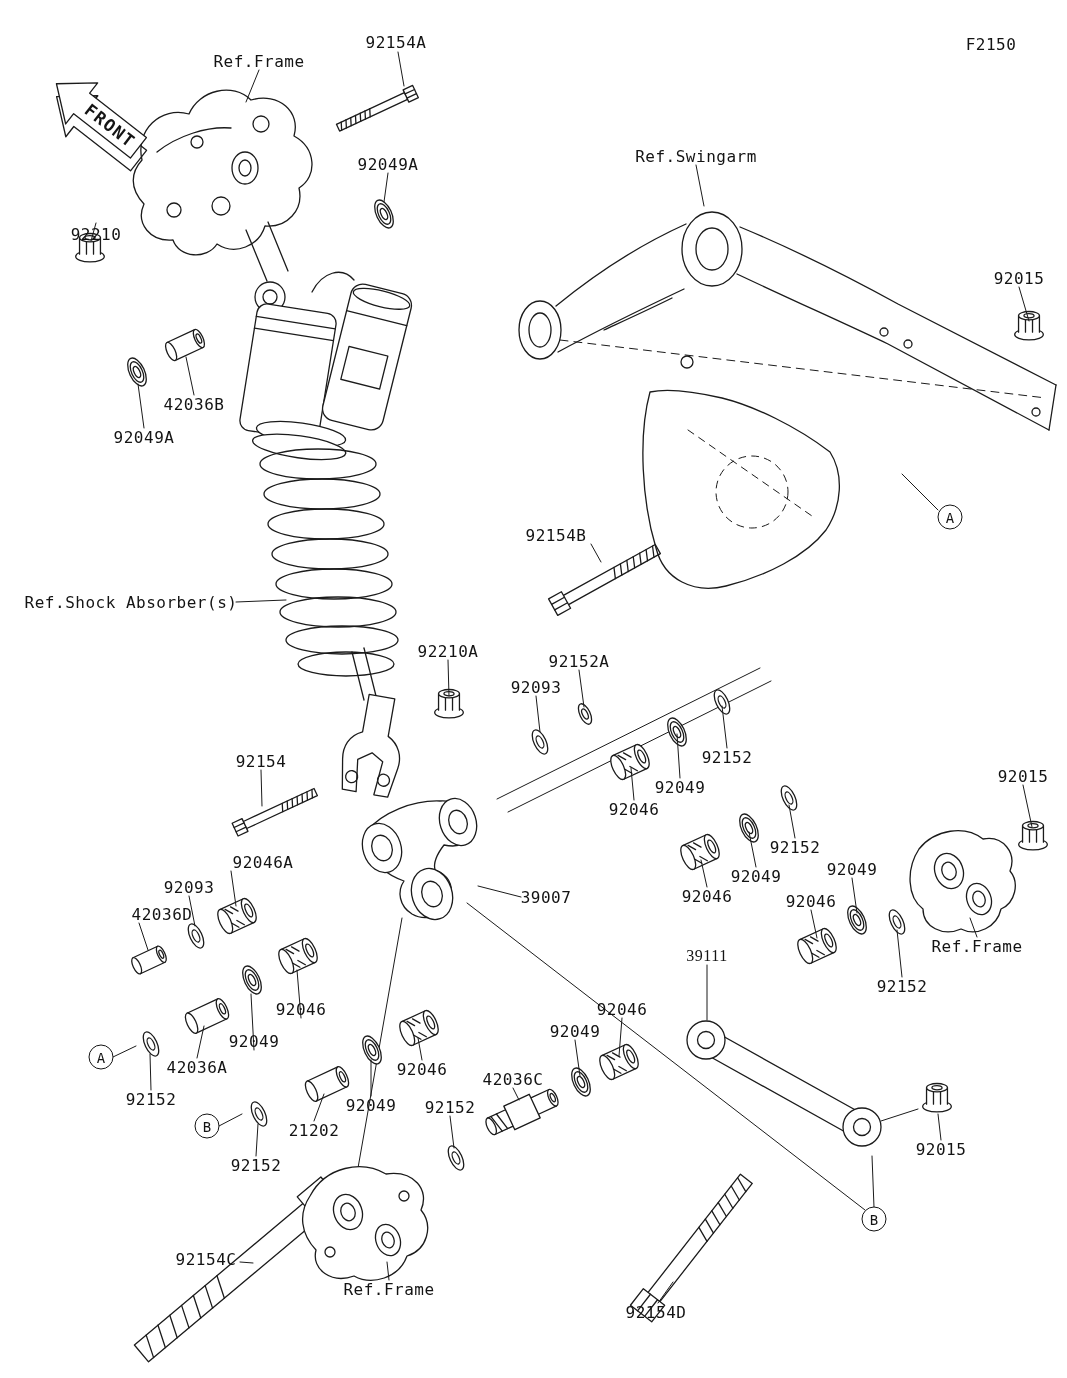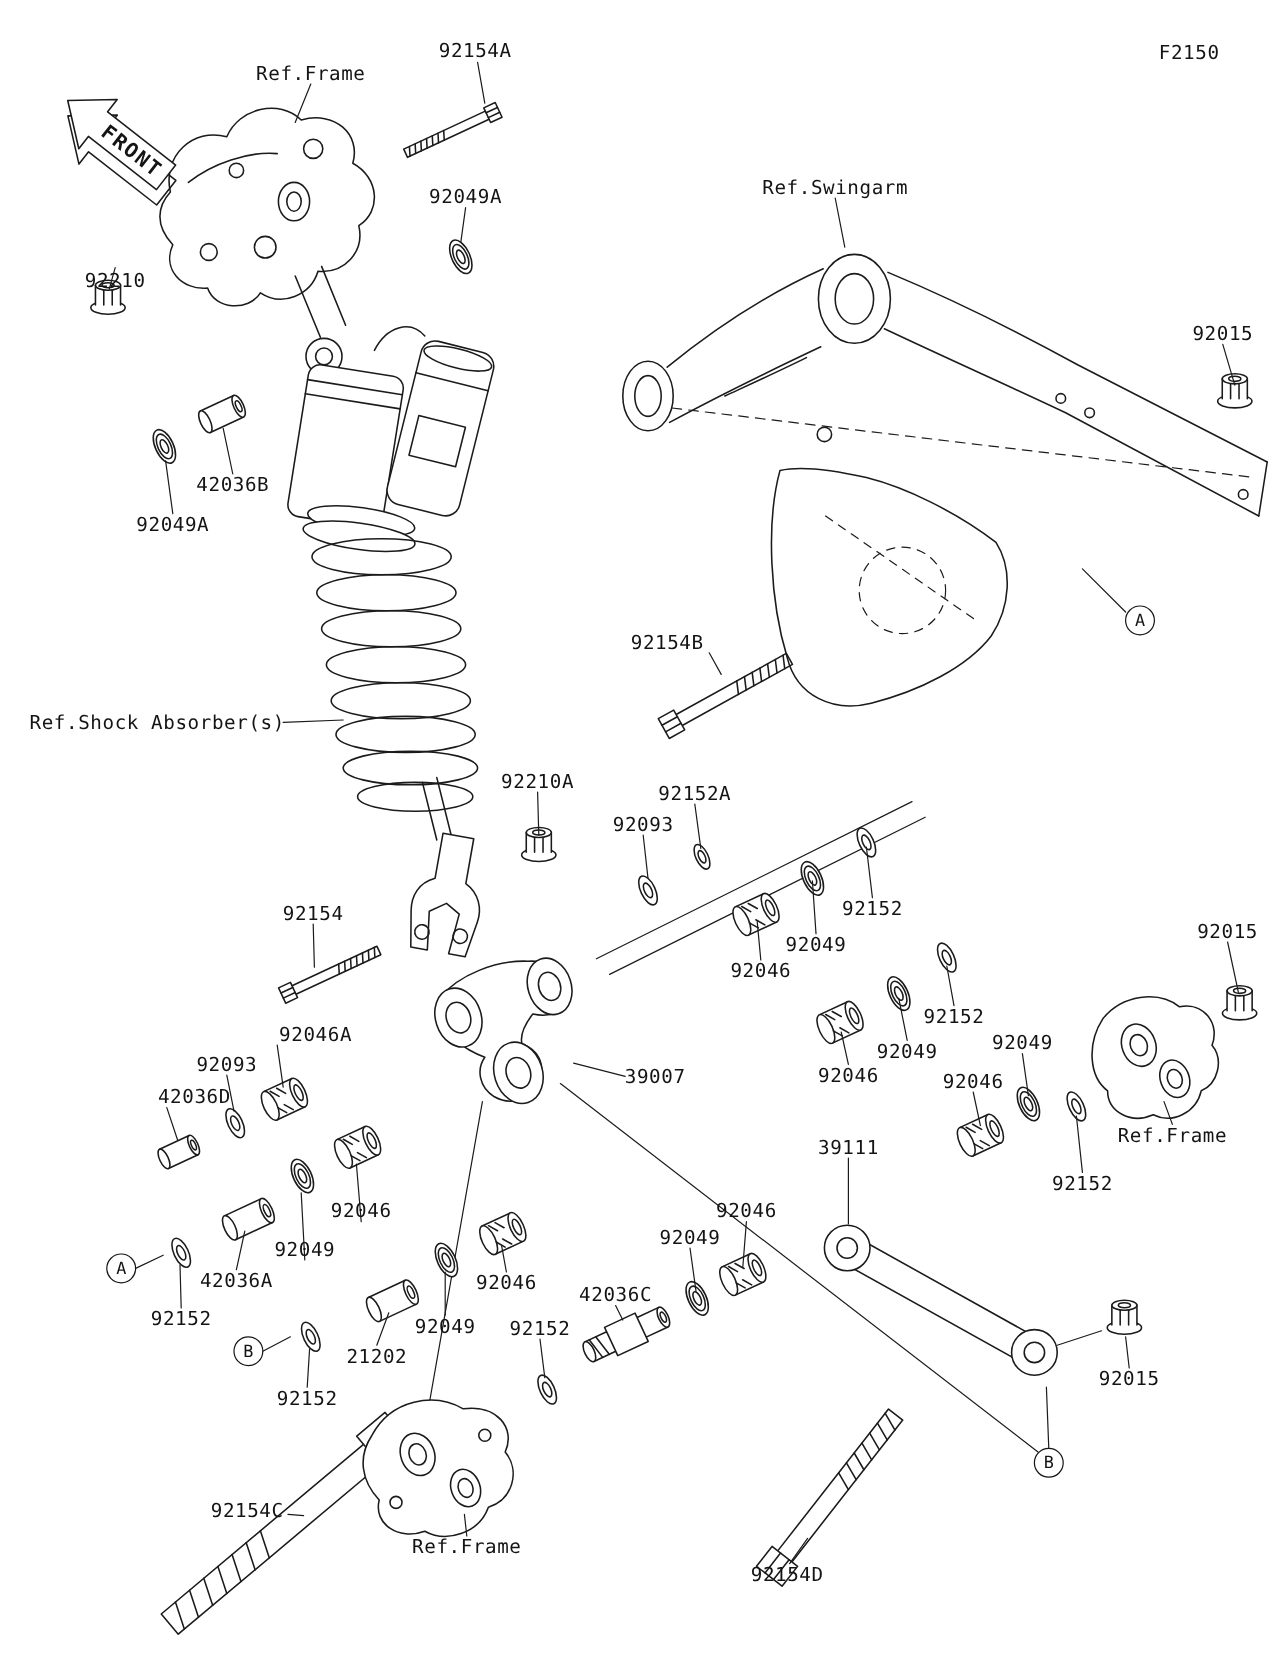--- a/index.html
+++ b/index.html
@@ -306,21 +306,21 @@
       <div class="part-label" style="left: 795px; top: 847px;">92152</div>
       <div class="part-label" style="left: 231px; top: 862px; margin-left: 32px;">92046A</div>
       <div class="part-label" style="left: 852px; top: 869px;">92049</div>
       <div class="part-label" style="left: 756px; top: 876px;">92049</div>
       <div class="part-label" style="left: 189px; top: 887px;">92093</div>
       <div class="part-label" style="left: 707px; top: 896px;">92046</div>
       <div class="part-label" style="left: 546px; top: 897px;">39007</div>
       <div class="part-label" style="left: 811px; top: 901px;">92046</div>
       <div class="part-label" style="left: 139px; top: 914px; margin-left: 23px;">42036D</div>
       <div class="part-label" style="left: 977px; top: 946px;">Ref.Frame</div>
-      <div class="part-label" style="left: 707px; top: 956px;">39111</div>
+      <div class="part-label" style="left: 707px; top: 956px; font-family: Liberation Serif, serif;">39111</div>
       <div class="part-label" style="left: 902px; top: 986px;">92152</div>
       <div class="part-label" style="left: 622px; top: 1009px;">92046</div>
       <div class="part-label" style="left: 301px; top: 1009px;">92046</div>
       <div class="part-label" style="left: 575px; top: 1031px;">92049</div>
       <div class="part-label" style="left: 254px; top: 1041px;">92049</div>
       <div class="part-label" style="left: 197px; top: 1067px;">42036A</div>
       <div class="part-label" style="left: 422px; top: 1069px;">92046</div>
       <div class="part-label" style="left: 513px; top: 1079px; text-align: right;">42036C</div>
       <div class="part-label" style="left: 151px; top: 1099px;">92152</div>
       <div class="part-label" style="left: 371px; top: 1105px;">92049</div>

